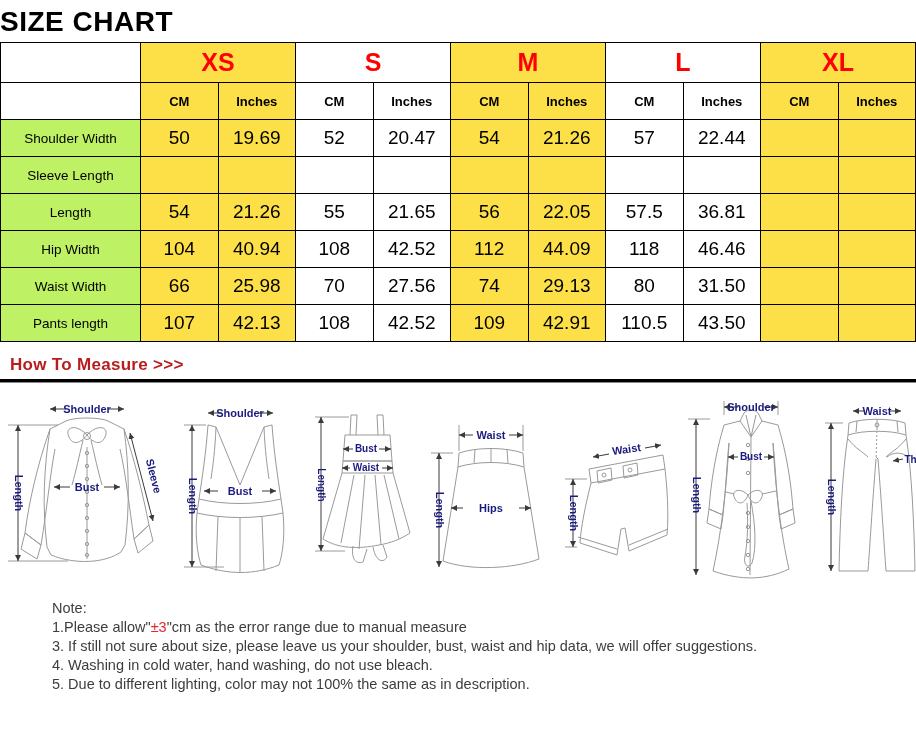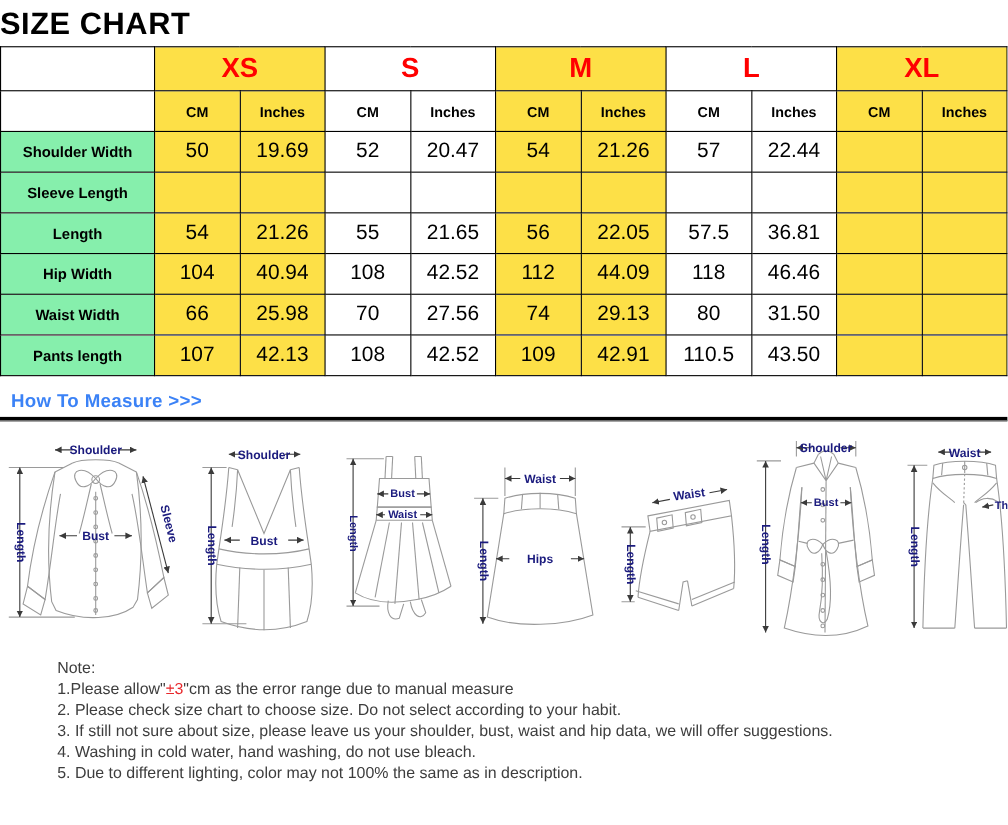--- a/index.html
+++ b/index.html
@@ -14,27 +14,27 @@
   table.size-chart{
     width:916px;border-collapse:collapse;table-layout:fixed;
   }
   table.size-chart col.label-col{width:140px;}
   table.size-chart th, table.size-chart td{
     border:1px solid #000;text-align:center;vertical-align:middle;padding:0;
     overflow:hidden;white-space:nowrap;
   }
   .size-head{font-size:25px;font-weight:bold;color:#ff0000;height:39px;}
   .unit-head{font-size:13px;font-weight:bold;height:36px;}
-  .row-label{font-size:13.5px;font-weight:bold;height:36px;background:#86efac;}
+  .row-label{font-size:13.5px;font-weight:normal;height:36px;background:#bef264;}
   .value-cell{font-size:19px;}
   .shaded{background:#fde047;}
   .corner-cell{background:#fff;}
 
   .htm-head{
-    color:#3b82f6;font-weight:bold;font-size:17px;margin:13px 0 4px 10px;
+    color:#b91c1c;font-weight:bold;font-size:17px;margin:13px 0 4px 10px;
     letter-spacing:.3px;
   }
   .rule{height:3px;background:#000;border-bottom:1px solid #888;}
 
   .diagrams{
     display:flex;align-items:flex-start;gap:6px;padding:10px 2px 0 2px;
     height:200px;
   }
   .garment-box{flex:0 0 auto;}
   svg .o{stroke:#9a9a9a;fill:none;stroke-width:1;}
@@ -476,18 +476,17 @@
       <text class="lab" transform="rotate(90 5 98)" x="5" y="98">Length</text>
     </svg>
   </div>
 
 </div>
 
 <div class="notes">
   <div class="note-line">Note:</div>
   <div>
       <div class="note-line"><span>1.Please allow"</span><span class="red">±3</span><span>"cm as the error range due to manual measure</span></div>
-      <div class="note-line"><span>2. Please check size chart to choose size. Do not select according to your habit.</span></div>
       <div class="note-line"><span>3. If still not sure about size, please leave us your shoulder, bust, waist and hip data, we will offer suggestions.</span></div>
       <div class="note-line"><span>4. Washing in cold water, hand washing, do not use bleach.</span></div>
       <div class="note-line"><span>5. Due to different lighting, color may not 100% the same as in description.</span></div>
     </div>
 </div>
 
 </body></html>

